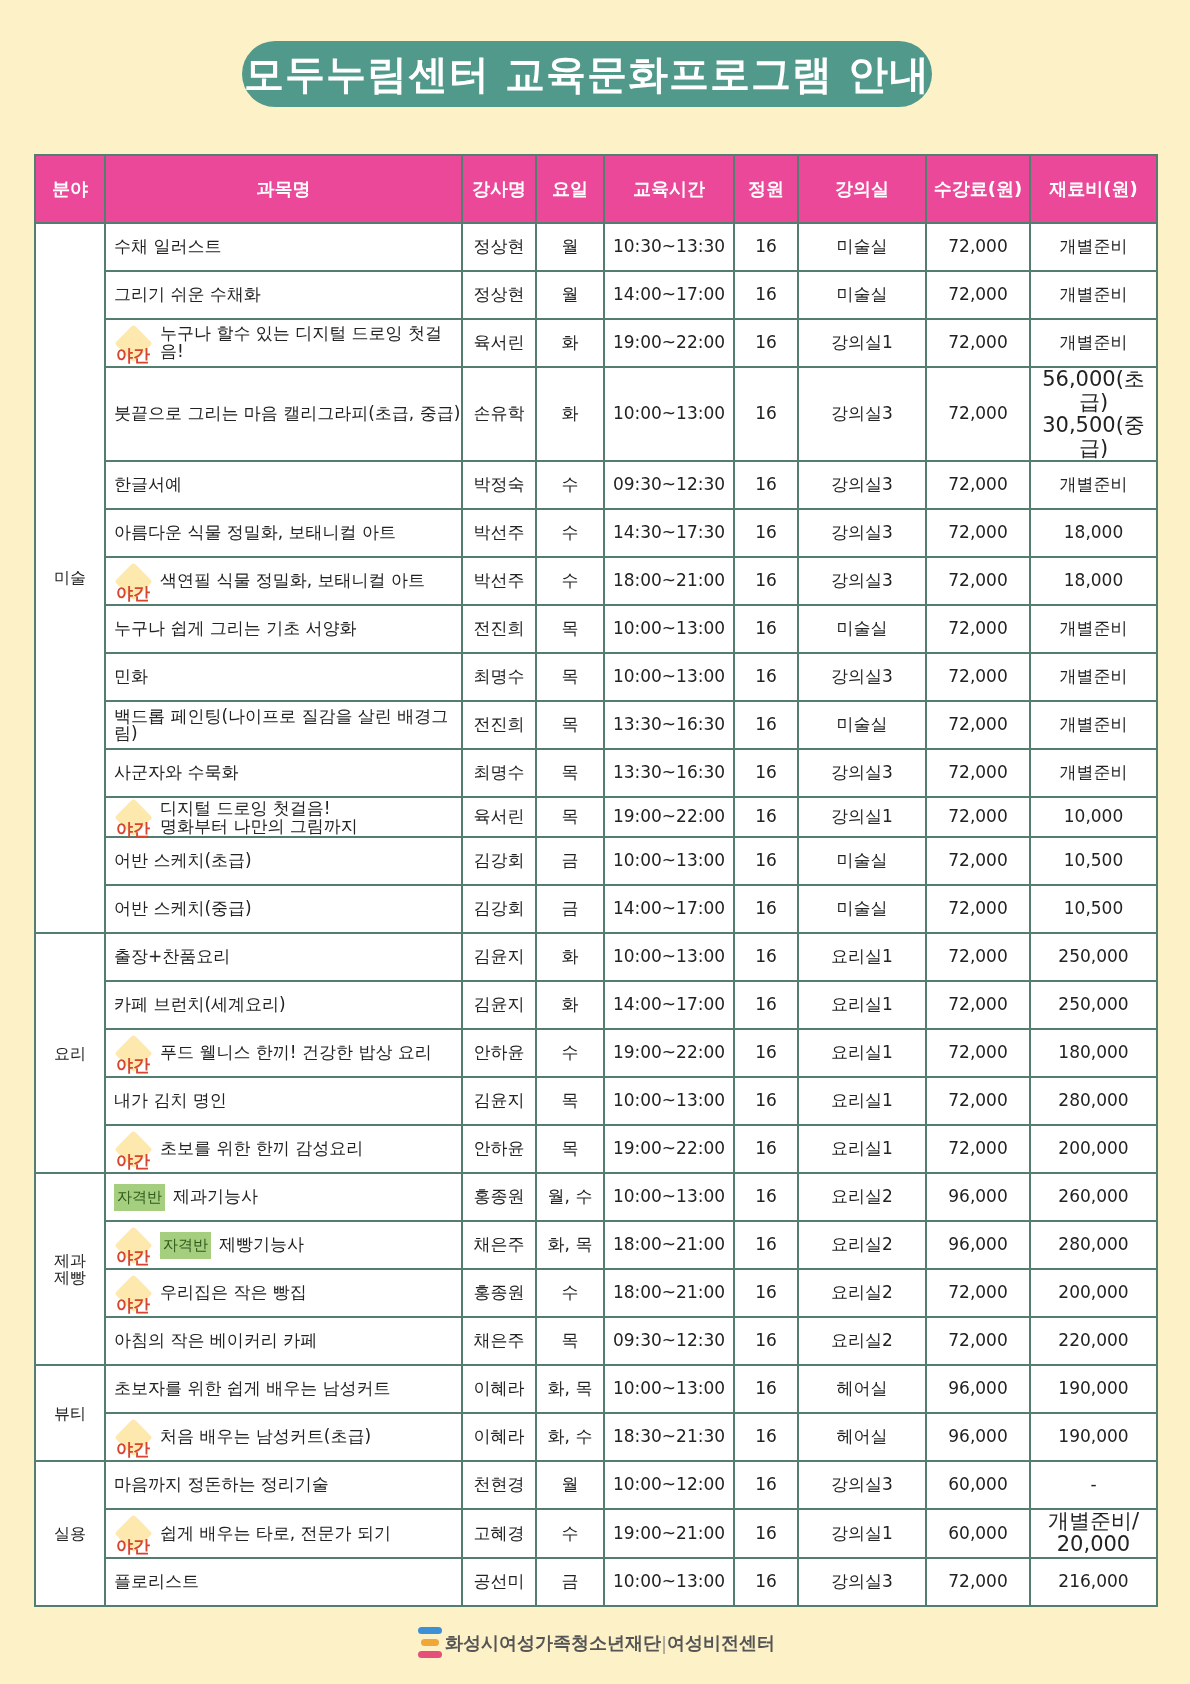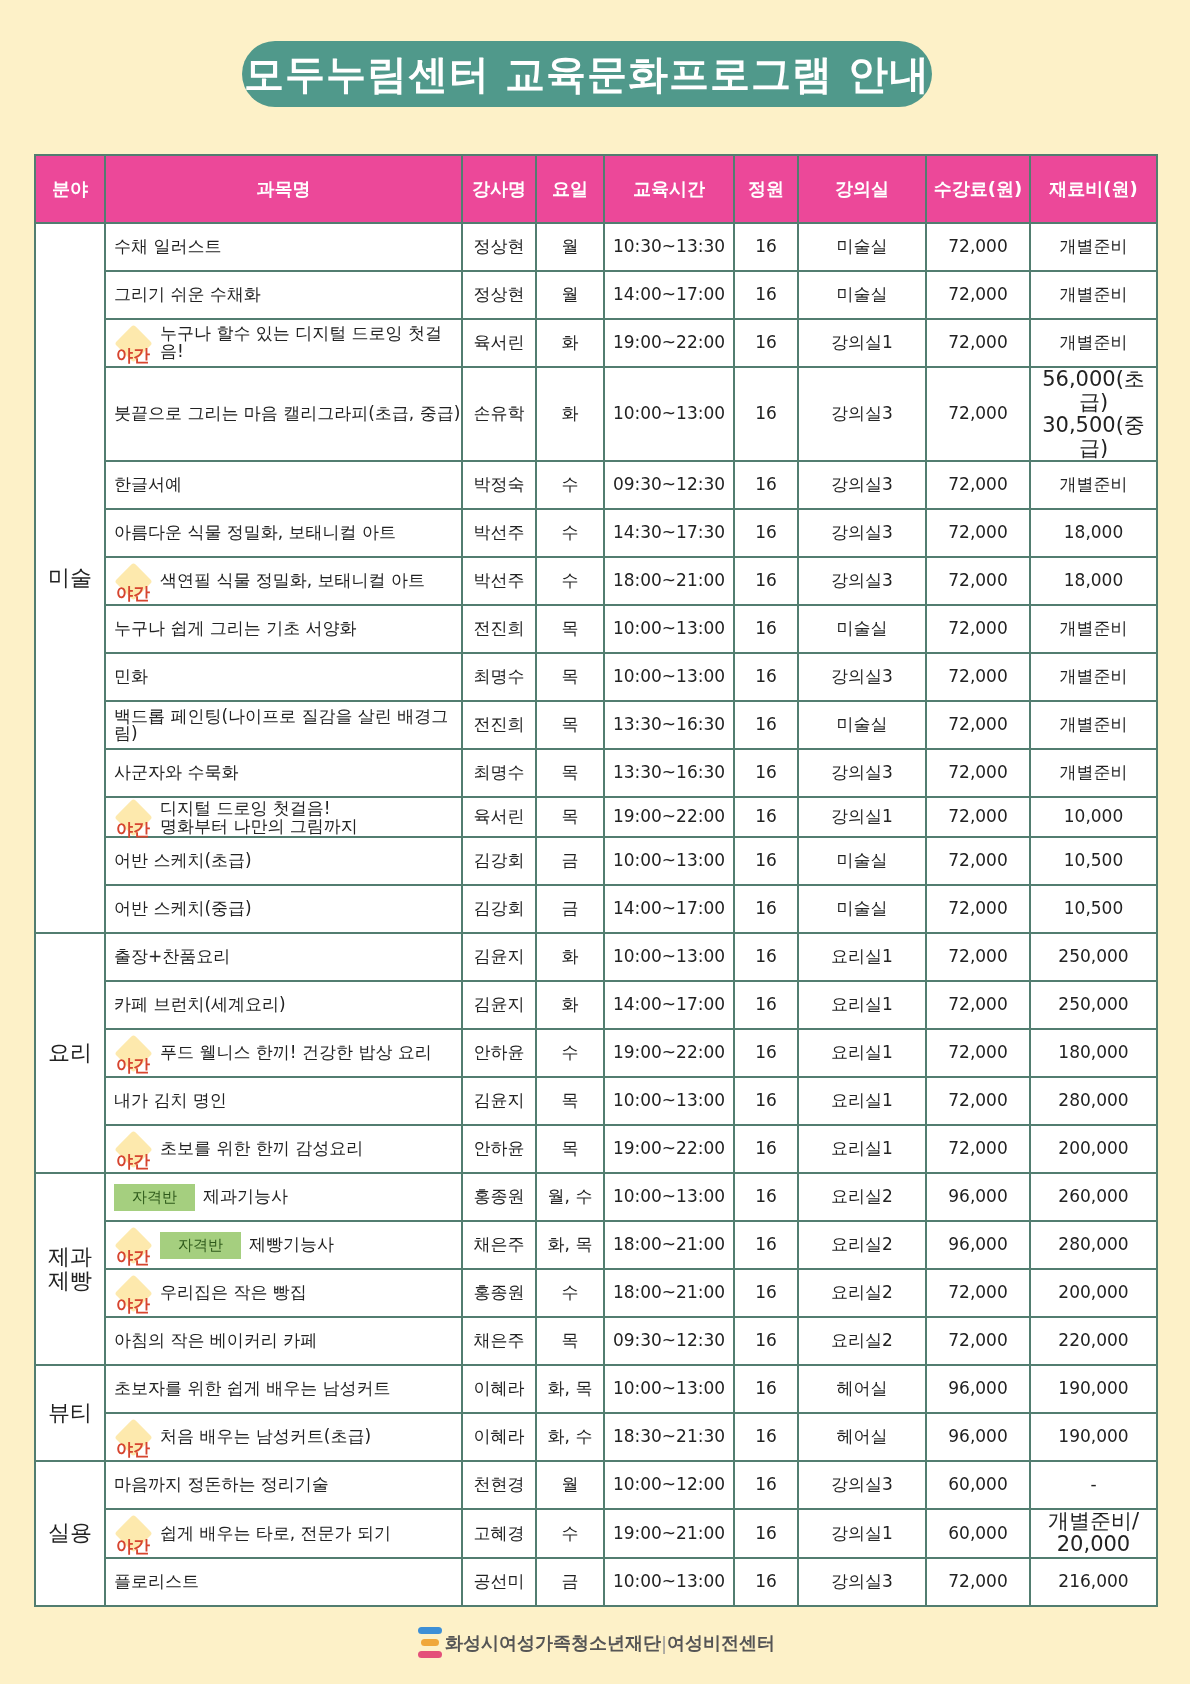--- a/index.html
+++ b/index.html
@@ -45,21 +45,21 @@
   }
   thead th {
     background: #ec4899;
     color: #fff;
     font-weight: bold;
     height: 68px;
     font-size: 18px;
   }
   tbody td { height: 48px; }
   tbody tr.tall td { height: 40px; }
-  td.cat { background: #fff; font-size: 22px; }
+  td.cat { background: #fff; font-size: 16px; }
   td.course { text-align: left; padding-left: 8px; }
   .course-inner { display: flex; align-items: center; gap: 8px; }
   .badge-night {
     position: relative;
     display: inline-flex; align-items: center; justify-content: center;
     width: 38px; height: 38px;
     flex-shrink: 0;
   }
   .badge-night::before {
     content: "";
@@ -74,21 +74,21 @@
     color: #d6452f;
     font-weight: bold;
     font-size: 17px;
     margin-top: 26px;
   }
   .badge-cert {
     display: inline-flex; align-items: center; justify-content: center;
     background: #a5cf7f;
     color: #2e5a1b;
     font-size: 15px;
-    padding: 6px 18px;
+    padding: 6px 3px;
     flex-shrink: 0;
   }
   .two-line { display: block; line-height: 1.1; }
   .fee-two { font-size: 21px; line-height: 1.1; }
   .footer {
     position: absolute;
     left: 0; right: 0; top: 1625px;
     display: flex; align-items: center; justify-content: center;
     gap: 0;
     font-size: 18px; font-weight: bold; color: #555;

